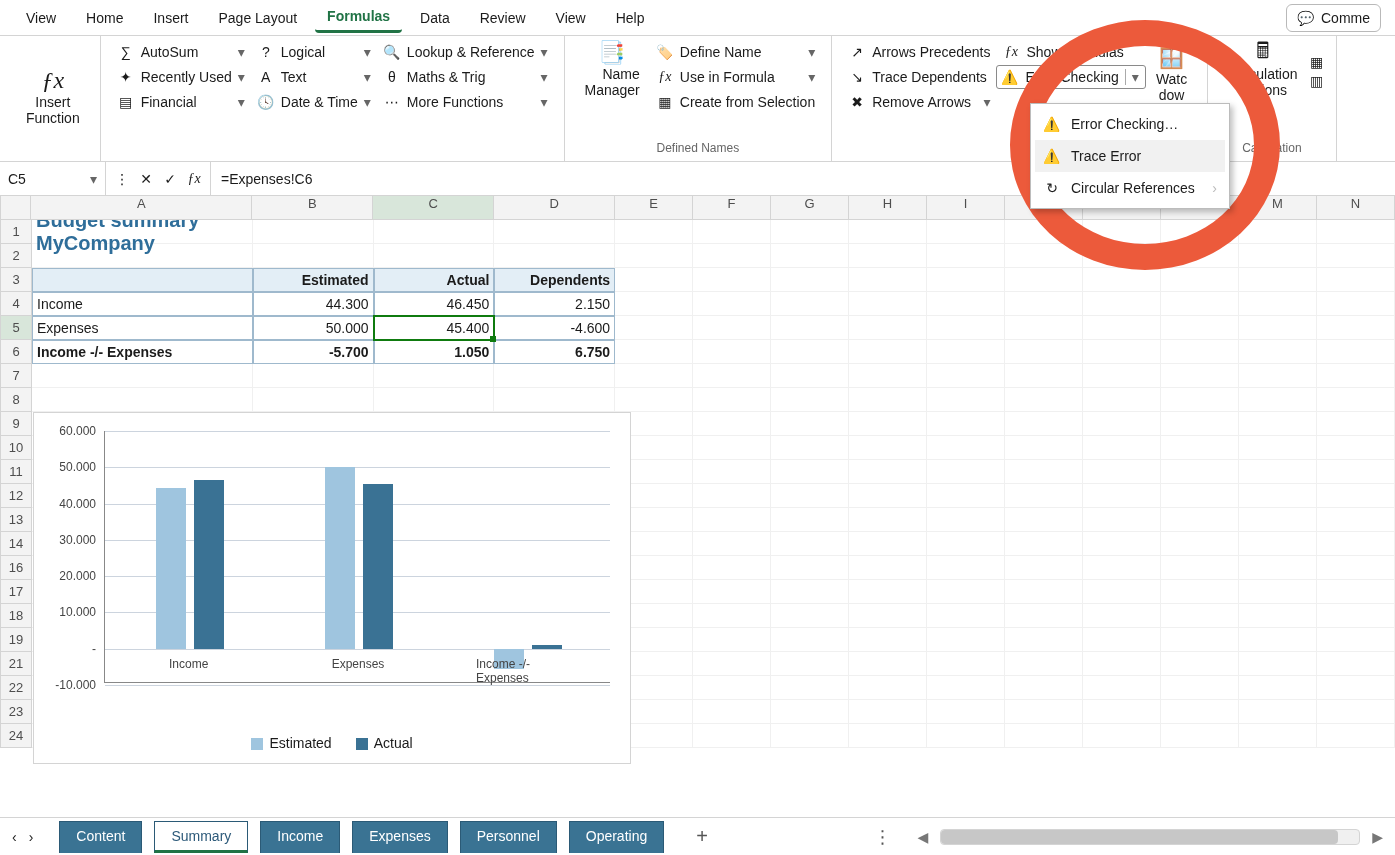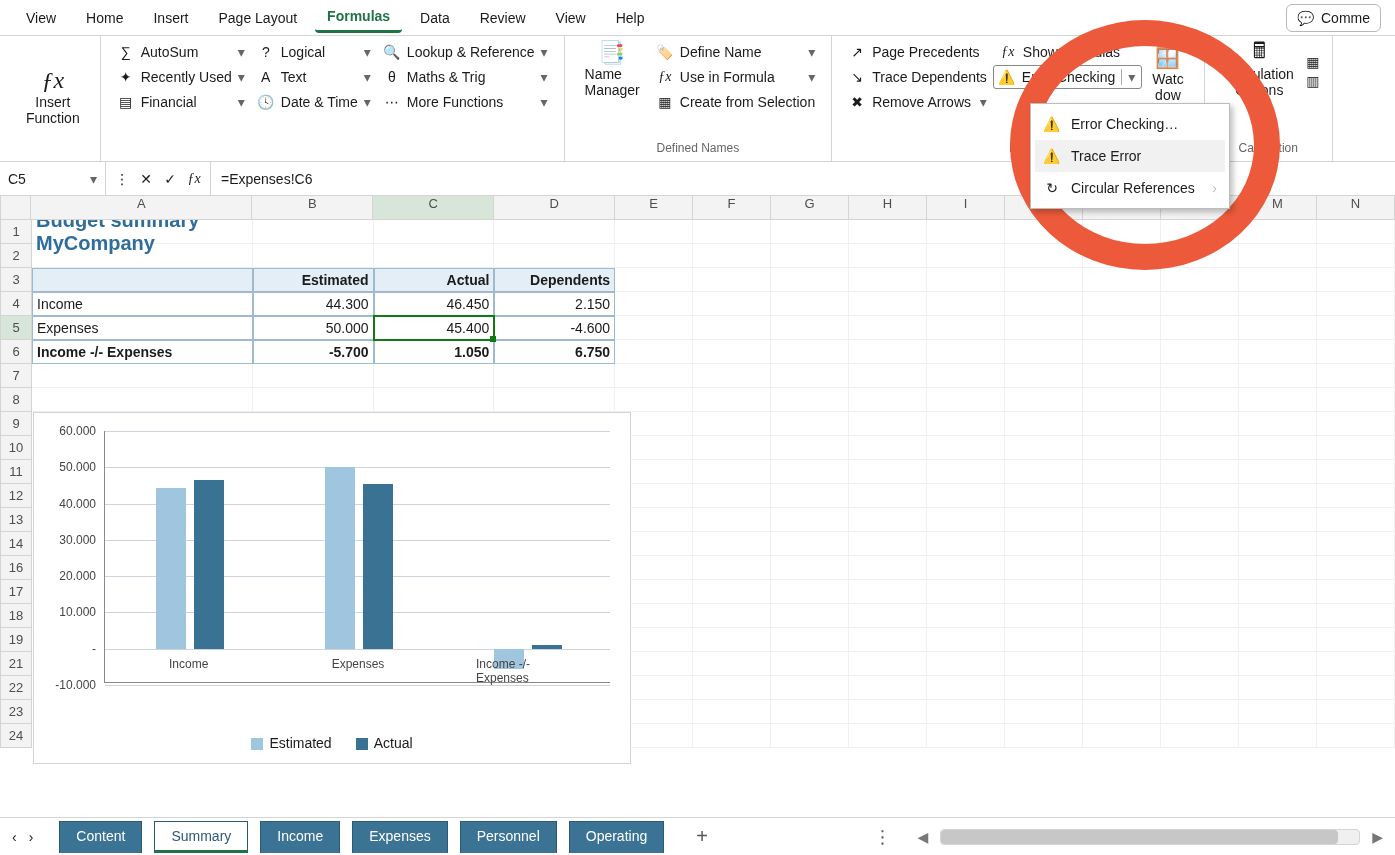--- a/index.html
+++ b/index.html
@@ -164,21 +164,21 @@
             <span class="drop">▾</span>
           </div>
       </div>
     </div>
   </div>
 
   <div class="group">
     <div class="row" style="align-items:flex-start">
       <div class="bigbtn">
         <span class="ico" style="font-size:22px">📑</span>
-        <span style="text-align:left;white-space:pre">Name
+        <span style="text-align:right;white-space:pre">Name
 Manager</span>
       </div>
       <div class="col">
         <div class="btn">
             <span class="ico">🏷️</span>
             <span>Define Name</span>
             <span class="drop">▾</span>
           </div>
         <div class="btn disabled">
             <span class="ico fico">ƒx</span>
@@ -192,21 +192,21 @@
       </div>
     </div>
     <div class="group-title">Defined Names</div>
   </div>
 
   <div class="group">
     <div class="row">
       <div class="col">
         <div class="btn">
             <span class="ico">↗</span>
-            <span>Page Precedents</span>
+            <span>Arrows Precedents</span>
           </div>
         <div class="btn">
             <span class="ico">↘</span>
             <span>Trace Dependents</span>
           </div>
         <div class="btn">
             <span class="ico">✖</span>
             <span>Remove Arrows</span>
             <span class="drop">▾</span>
           </div>

